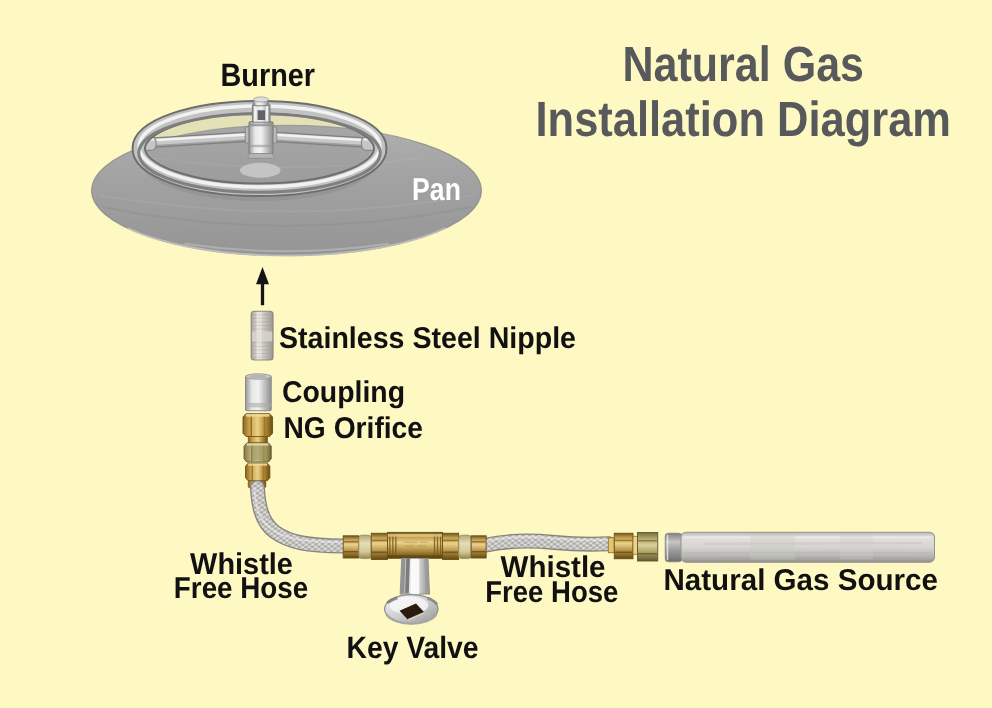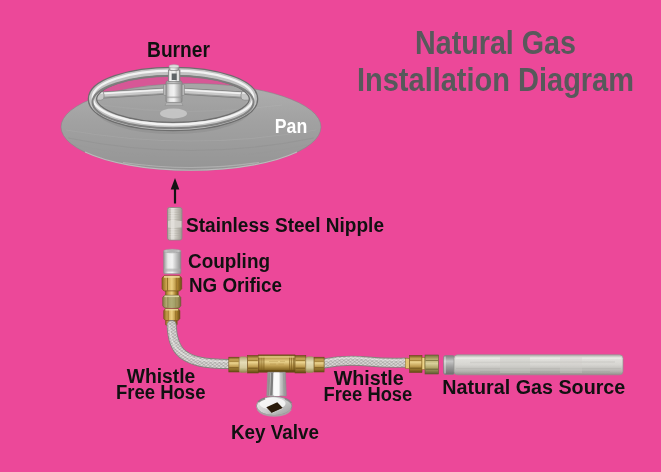--- a/index.html
+++ b/index.html
@@ -1,16 +1,16 @@
 <!DOCTYPE html>
 <html><head>
 <meta charset="utf-8">
 <style>
   html,body{margin:0;padding:0;background:#ffffff;}
-  #stage{position:relative;width:661px;height:472px;overflow:hidden;background:#ec4899;will-change:transform;}
+  #stage{position:relative;width:661px;height:472px;overflow:hidden;background:#fef9c3;will-change:transform;}
   svg{display:block;}
   text{font-family:"Liberation Sans",sans-serif;font-weight:bold;}
 </style>
 </head>
 <body>
 <div id="stage">
 <svg width="661" height="472" viewBox="0 0 661 472">
 <defs>
   <linearGradient id="panG" x1="0" y1="0" x2="0" y2="1">
     <stop offset="0" stop-color="#afafaf"></stop>

